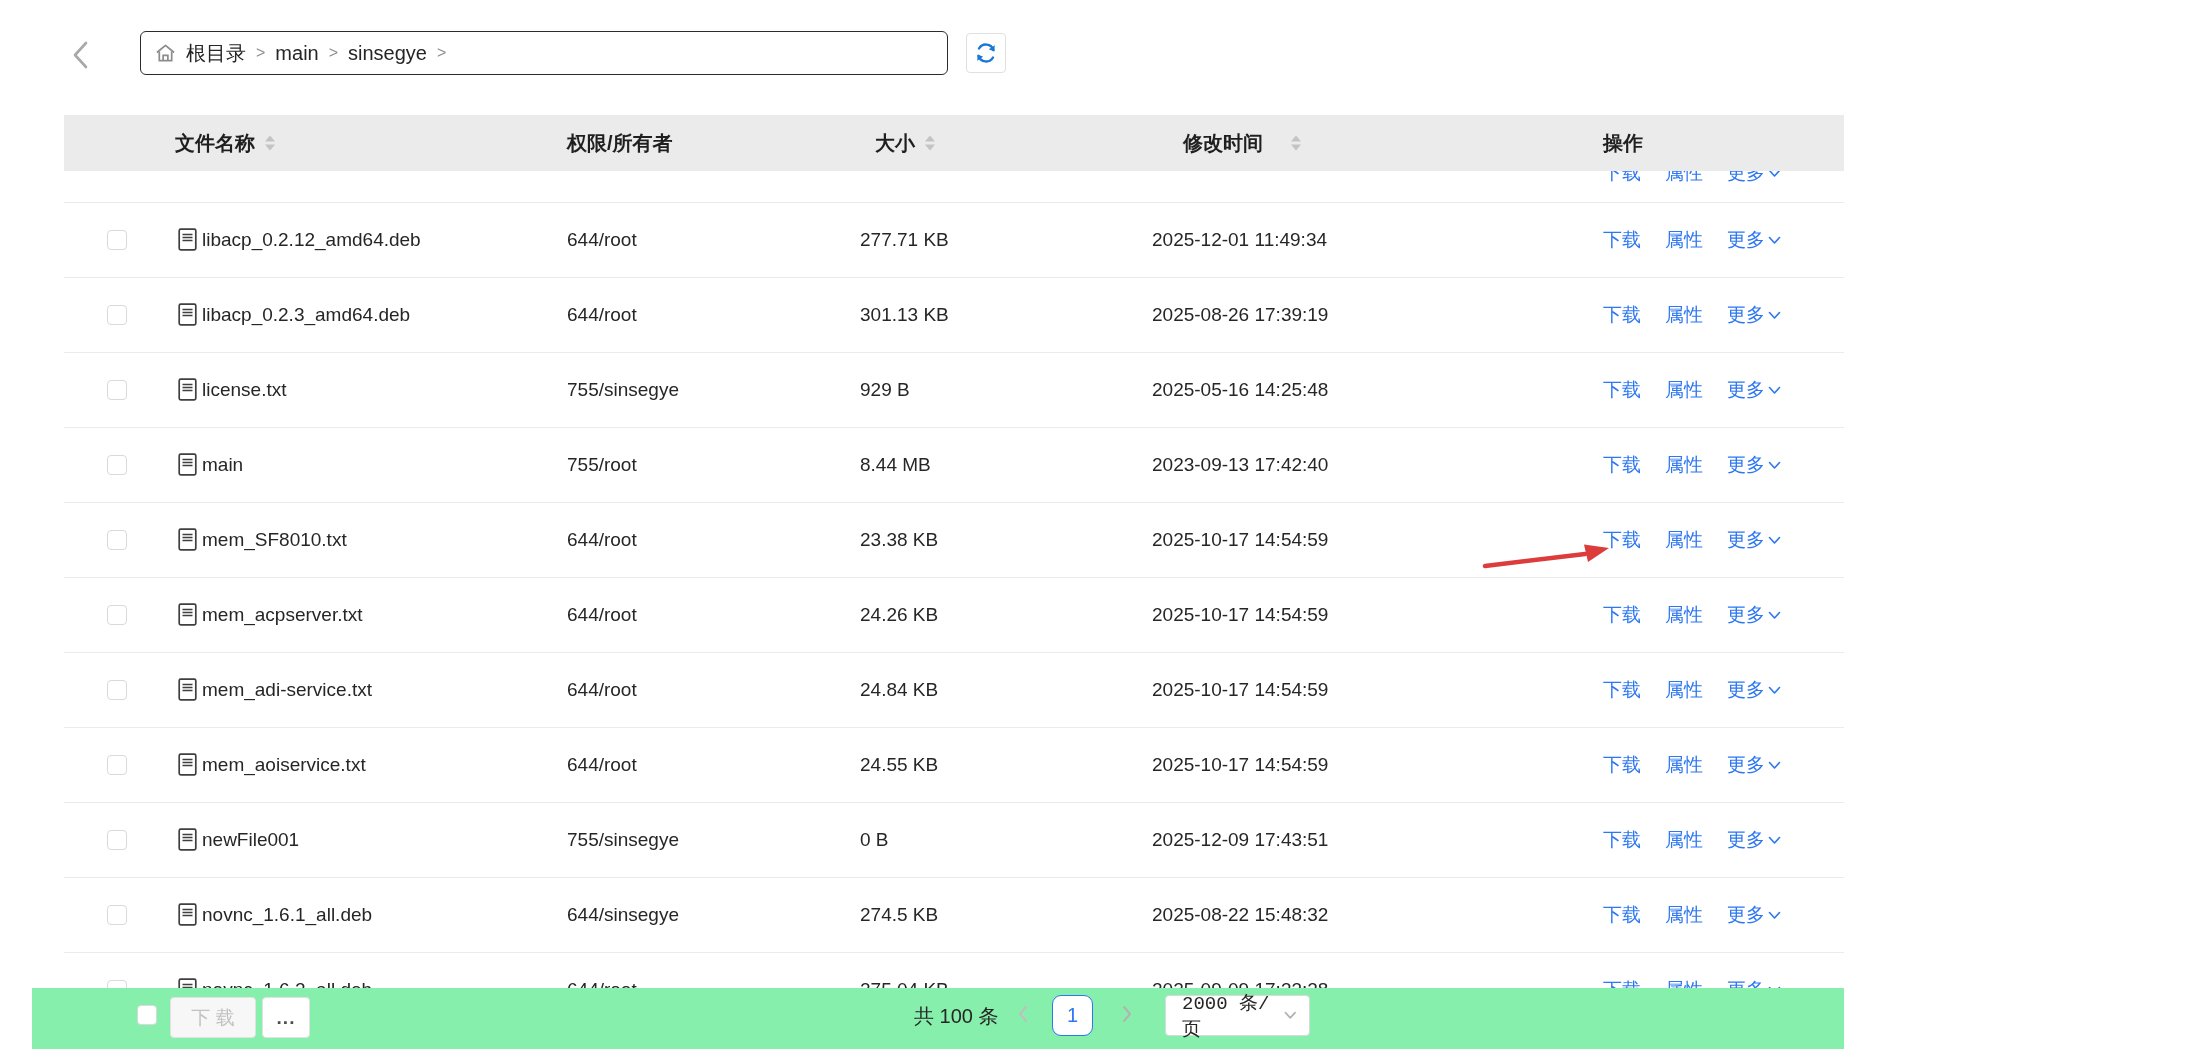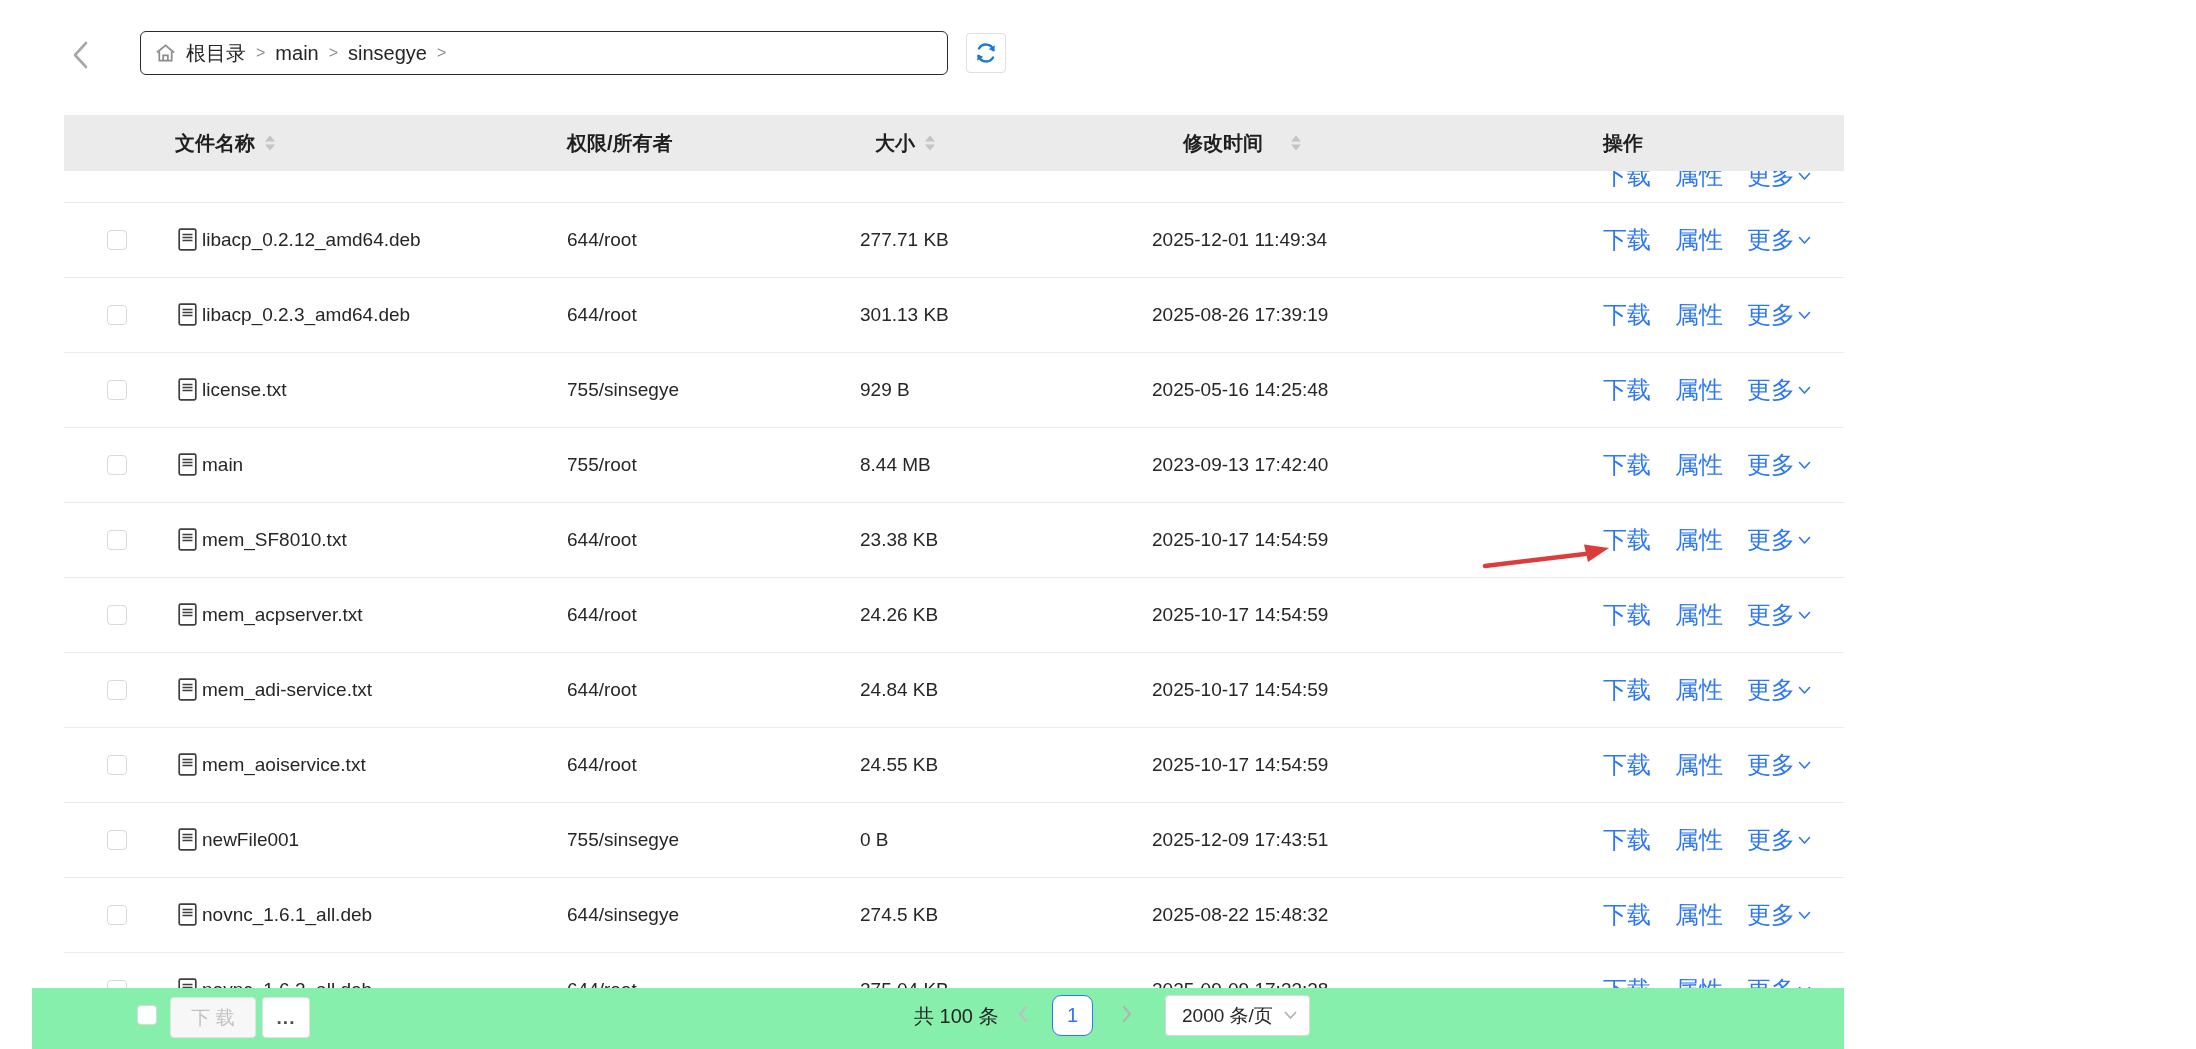--- a/index.html
+++ b/index.html
@@ -36,21 +36,21 @@
   .cell{position:absolute;top:50%;transform:translateY(-50%);font-size:19px;color:#262626;white-space:nowrap;}
   .cb{position:absolute;left:43px;top:50%;transform:translateY(-50%);width:20px;height:20px;box-sizing:border-box;
       border:1px solid #d9d9d9;border-radius:4px;background:#fff;cursor:pointer;}
   .c-icon{left:114px;width:20px;height:24px;}
   .c-name{left:138px;}
   .c-perm{left:503px;}
   .c-size{left:796px;}
   .c-date{left:1088px;}
   .c-actions{left:1539px;display:flex;align-items:center;gap:24px;}
   .sliver .c-actions{top:-11px;transform:none;}
-  .alink{color:var(--link,#2d77f2);font-size:24px;cursor:pointer;display:flex;align-items:center;gap:3px;}
+  .alink{color:var(--link,#2d77f2);font-size:19px;cursor:pointer;display:flex;align-items:center;gap:3px;}
 
   
   .arrow-svg{left:1482px;top:536px;}
   .vscroll-thumb{left:2076px;top:588px;width:13px;height:84px;background:#8f8f8f;border-radius:7px;cursor:pointer;}
   .gutter{left:2158px;top:0;width:38px;height:1049px;background:#f1f2f2;}
 
   
   .footer{left:0;top:988px;width:2158px;height:61px;background:#86efac;margin-left:32px;}
   .f-cb{position:absolute;left:105px;top:17px;width:20px;height:20px;box-sizing:border-box;border:1px solid #d9d9d9;
         border-radius:4px;background:#fff;cursor:pointer;}
@@ -60,21 +60,21 @@
   .f-more{left:230px;width:48px;background:#fff;color:#4d4d4d;font-weight:700;letter-spacing:1px;}
   .pg-total{position:absolute;left:882px;top:15px;font-size:20px;color:#262626;}
   .pg-nav{position:absolute;top:13px;width:18px;height:26px;display:flex;align-items:center;justify-content:center;cursor:pointer;}
   .pg-prev{left:982px;}
   .pg-next{left:1086px;}
   .pg-page{position:absolute;left:1020px;top:7px;width:41px;height:41px;box-sizing:border-box;
            border:1.5px solid var(--link,#2d77f2);border-radius:9px;color:var(--link,#2d77f2);
            display:flex;align-items:center;justify-content:center;font-size:20px;cursor:pointer;background:#fff;}
   .pg-size{position:absolute;left:1133px;top:7px;width:145px;height:41px;box-sizing:border-box;border:1px solid #d9d9d9;
            border-radius:4px;background:#fff;display:flex;align-items:center;justify-content:space-between;
-           padding:0 12px 0 16px;font-size:19px;color:#262626;cursor:pointer;}
+           padding:0 12px 0 16px;font-size:19px;color:#262626;cursor:pointer;font-family:Liberation Mono, monospace;}
 </style>
 </head>
 <body>
 
 <div class="screen">
 
   <svg class="abs back" viewBox="0 0 22 30">
     <polyline points="16,3 5,15 16,27" fill="none" stroke="#a8a8a8" stroke-width="2.6" stroke-linecap="round" stroke-linejoin="round"></polyline>
   </svg>
 

